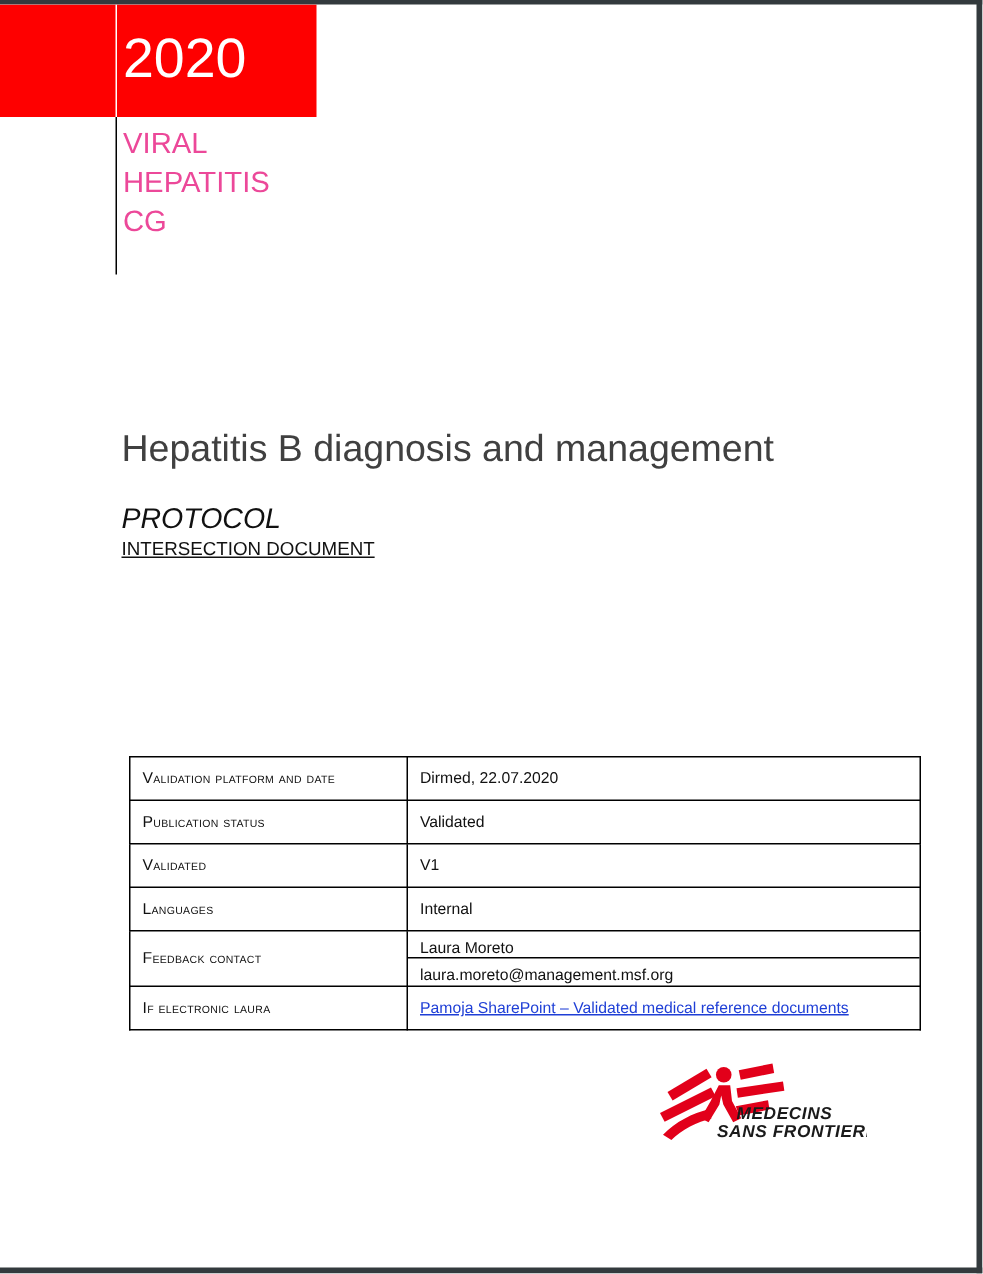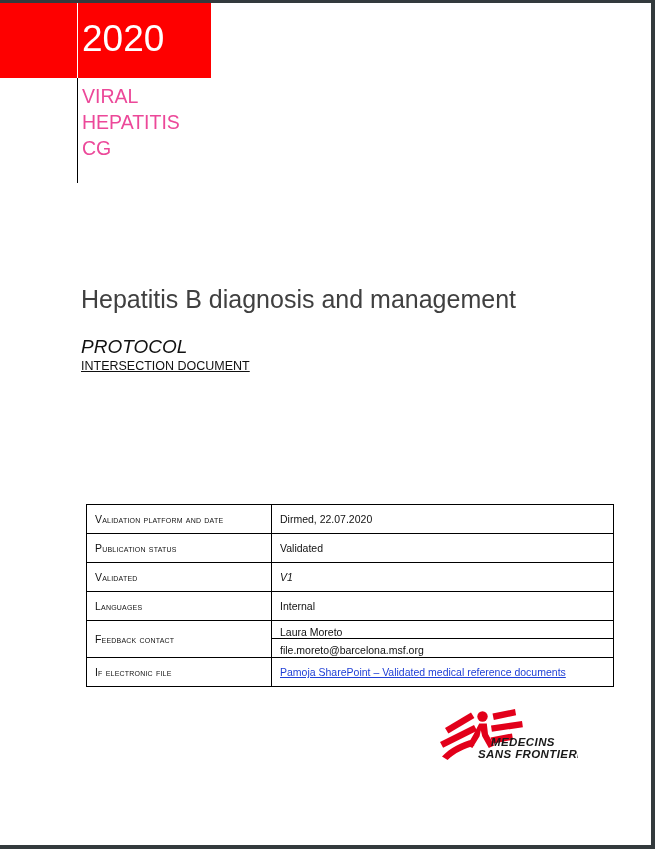--- a/index.html
+++ b/index.html
@@ -122,21 +122,20 @@
     letter-spacing: 0.2px;
     color: #111111;
     height: 18px;
   }
   #meta-table td.value-cell {
     padding: 5px 0 5px 8px;
     font-size: 10.5px;
     color: #111111;
   }
   #meta-table td.value-cell.italic {
-    font-style: italic;
   }
   #meta-table td.split-cell {
     padding: 0;
   }
   .split-line {
     padding: 5px 0 5px 8px;
     font-size: 10.5px;
     color: #111111;
     height: 18px;
     box-sizing: border-box;
@@ -193,25 +192,25 @@
         <td class="value-cell italic">V1</td>
       </tr>
       <tr>
         <td class="label-cell">Languages</td>
         <td class="value-cell">Internal</td>
       </tr>
       <tr>
         <td class="label-cell">Feedback contact</td>
         <td class="split-cell">
           <span class="split-line top">Laura Moreto</span>
-          <span class="split-line">file.moreto@barcelona.msf.org</span>
+          <span class="split-line">laura.moreto@management.msf.org</span>
         </td>
       </tr>
       <tr>
-        <td class="label-cell">If electronic file</td>
+        <td class="label-cell">If electronic laura</td>
         <td class="value-cell">
           <a class="doc-link" href="#">Pamoja SharePoint – Validated medical reference documents</a>
         </td>
       </tr>
     </tbody>
   </table>
 
   <div id="msf-logo">
     <svg width="140" height="62" viewBox="0 0 140 62" xmlns="http://www.w3.org/2000/svg">
       <g fill="#e2001a">

